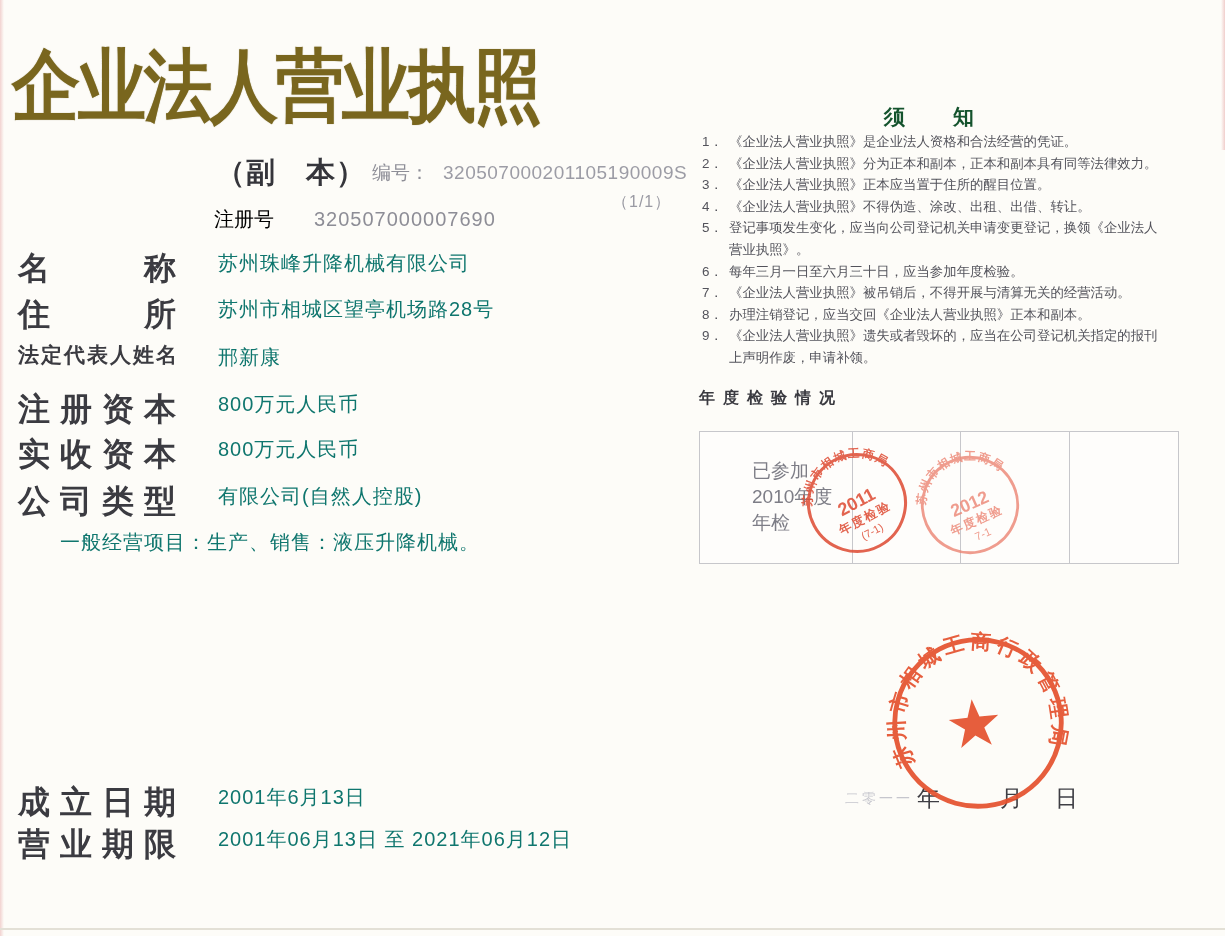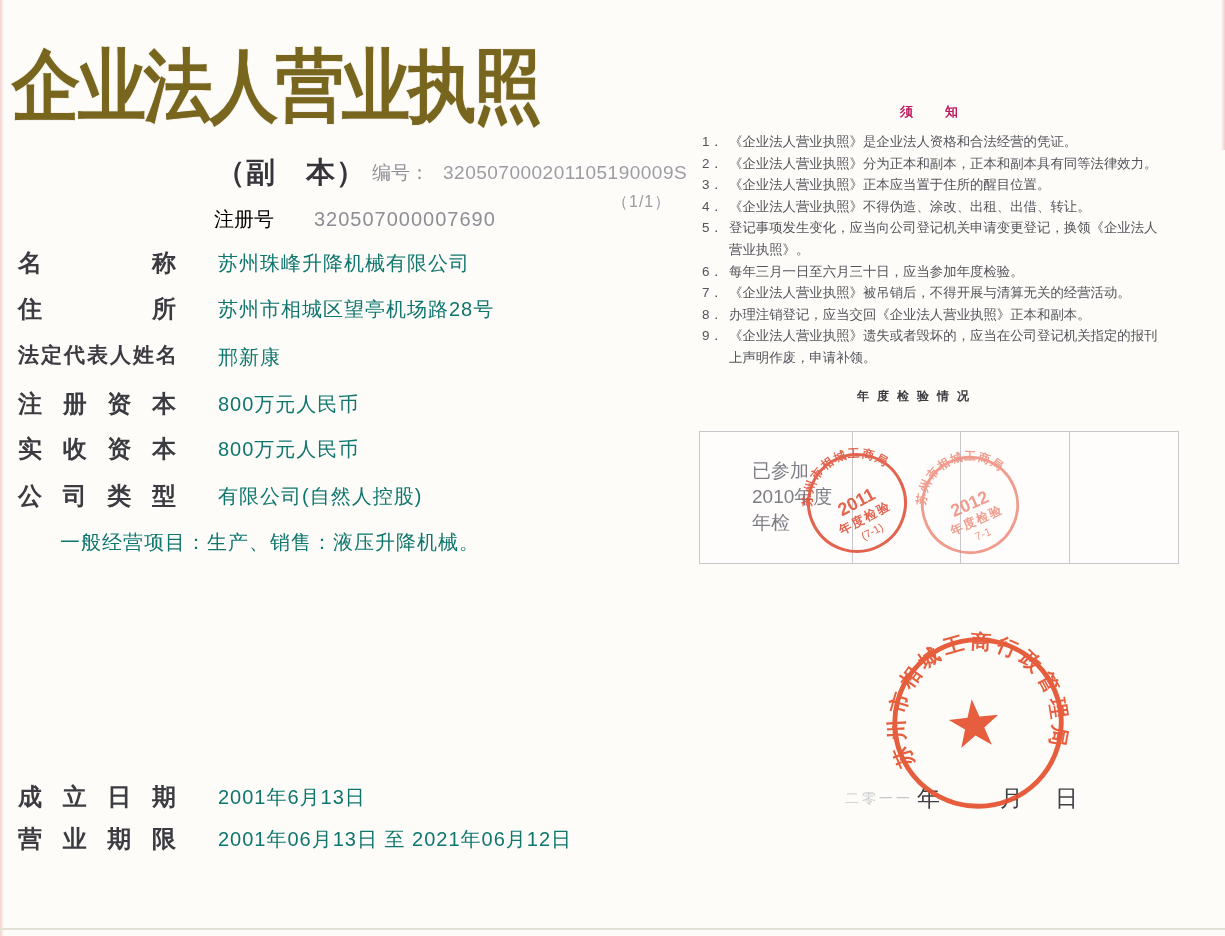--- a/index.html
+++ b/index.html
@@ -26,41 +26,41 @@
   .serial-label{color:#8d8d96;margin-right:14px;}
   .serial-number{color:#9c9ca5;letter-spacing:.5px;}
   .page-indicator{position:absolute;left:612px;top:192px;font-size:16px;color:#9a9aa3;letter-spacing:1px;}
   .regno-row{position:absolute;left:214px;top:206px;font-size:20px;white-space:nowrap;}
   .regno-label{color:#000000;}
   .regno-number{color:#8d8d96;margin-left:40px;letter-spacing:1px;}
 
   
   .field-row{position:absolute;left:18px;white-space:nowrap;}
   .flabel{
-    display:inline-block;width:158px;font-size:24px;font-weight:600;color:#3b3b41;
+    display:inline-block;width:158px;font-size:32px;font-weight:600;color:#3b3b41;
     text-align:justify;text-align-last:justify;-moz-text-align-last:justify;
     vertical-align:top;
   }
   .flabel.small{font-size:21px;letter-spacing:-1px;}
   .fvalue{
     display:inline-block;margin-left:42px;padding-top:3px;font-size:20px;color:#0f766e;
     letter-spacing:1px;vertical-align:top;line-height:26px;white-space:normal;width:460px;
   }
 
   
   .notice-title{position:absolute;left:700px;top:103px;width:460px;text-align:center;
-    font-size:13px;font-weight:600;color:#be185d;letter-spacing:2px;}
+    font-size:21px;font-weight:600;color:#14532d;letter-spacing:2px;}
   .notice-list{position:absolute;left:702px;top:131px;width:468px;}
   .notice-item{display:flex;font-size:13.4px;line-height:21.6px;color:#53535b;}
   .notice-item .n{width:27px;flex:none;}
   .notice-item .t{flex:1;}
 
   
-  .inspection-title{position:absolute;left:699px;top:388px;width:436px;text-align:center;
-    font-size:12px;font-weight:600;color:#3a3a40;letter-spacing:8px;}
+  .inspection-title{position:absolute;left:699px;top:388px;width:436px;
+    font-size:16px;font-weight:600;color:#3a3a40;letter-spacing:8px;}
   .inspection-table{
     position:absolute;left:699px;top:431px;width:434px;height:131px;
     border:1px solid #c7c7cb;display:grid;grid-template-columns:repeat(4,1fr);background:#fefdfb;padding-left:44px;
   }
   .inspection-cell{border-right:1px solid #c7c7cb;}
   .inspection-cell:last-child{border-right:none;}
   .inspection-cell .ptext{padding:26px 6px 0 8px;font-size:19px;line-height:26px;color:#7d7d86;}
 
   .stamp-small{position:absolute;pointer-events:none;}
   .stamp-2011{left:800px;top:446px;}

